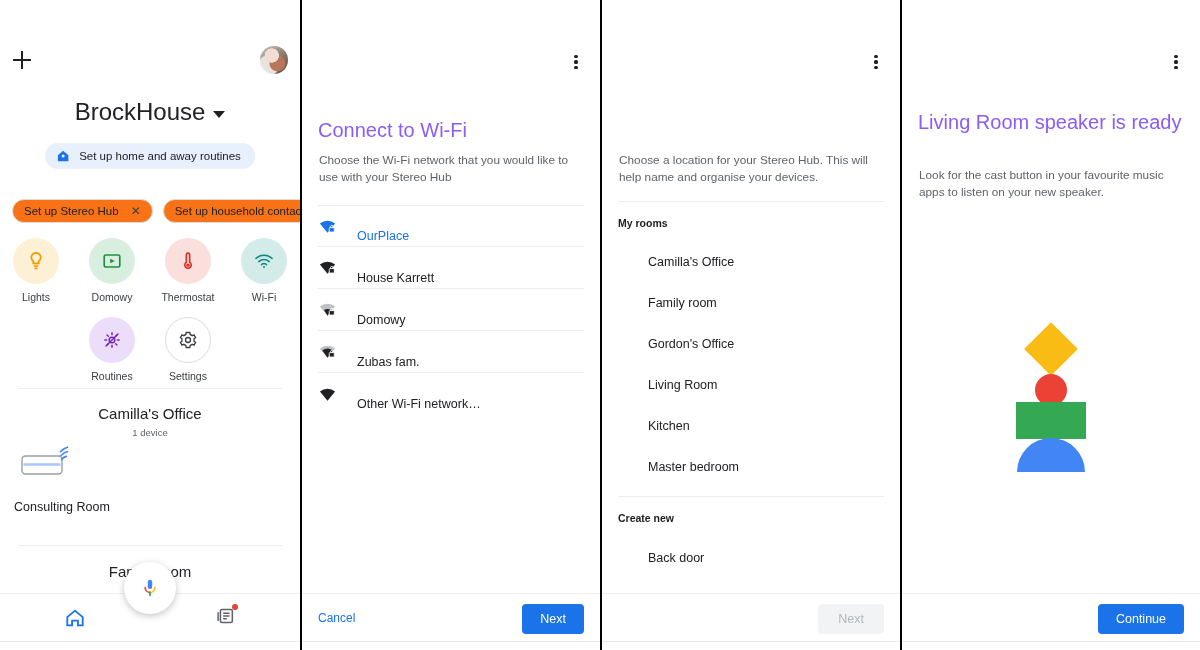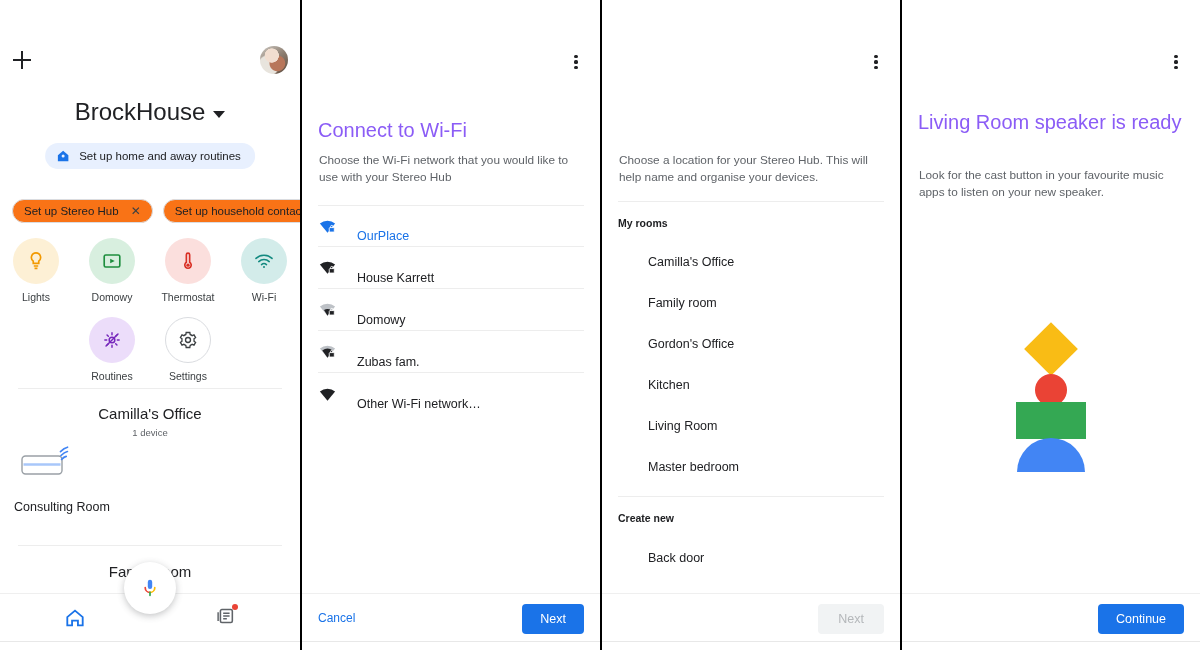--- a/index.html
+++ b/index.html
@@ -424,22 +424,22 @@
 
       <div class="sheet-sub" style="top:152px">Choose a location for your Stereo Hub. This will help name and organise your devices.</div>
 
       <div class="rule" style="top:201px"></div>
       <div class="section-head" style="top:217px">My rooms</div>
 
       <div class="room-list" style="top:241px">
         <div class="room-row">Camilla's Office</div>
         <div class="room-row">Family room</div>
         <div class="room-row">Gordon's Office</div>
+        <div class="room-row">Living Room</div>
         <div class="room-row">Kitchen</div>
-        <div class="room-row">Living Room</div>
         <div class="room-row">Master bedroom</div>
       </div>
 
       <div class="rule" style="top:496px"></div>
       <div class="section-head" style="top:512px">Create new</div>
 
       <div class="room-list" style="top:537px">
         <div class="room-row">Back door</div>
       </div>
 

